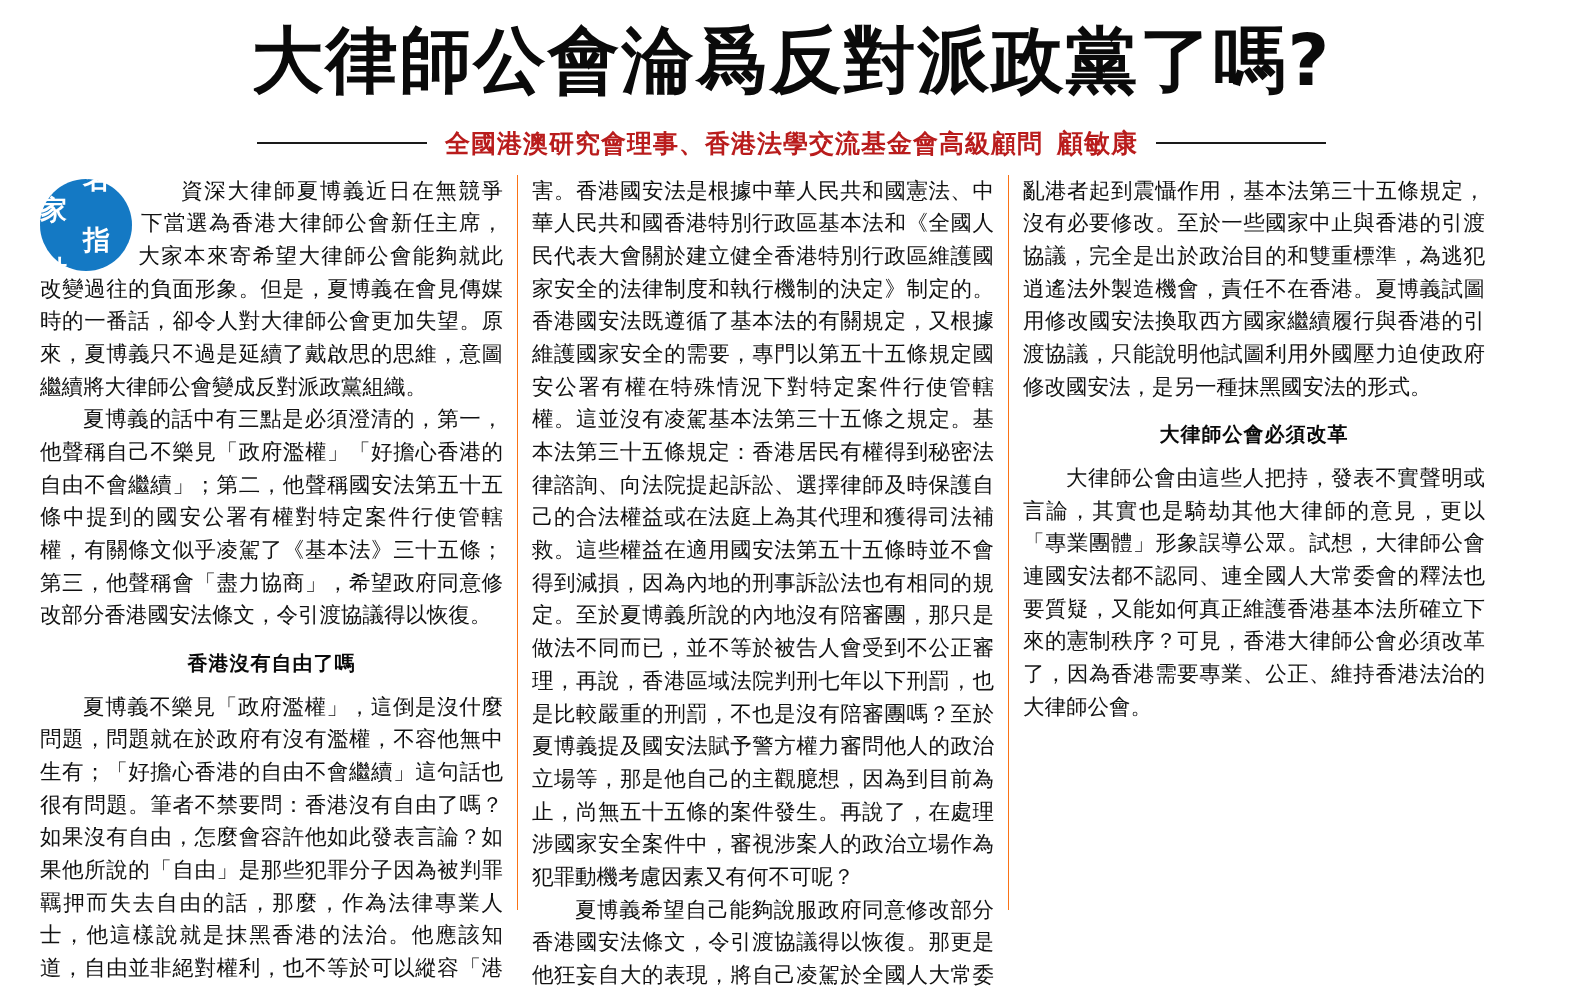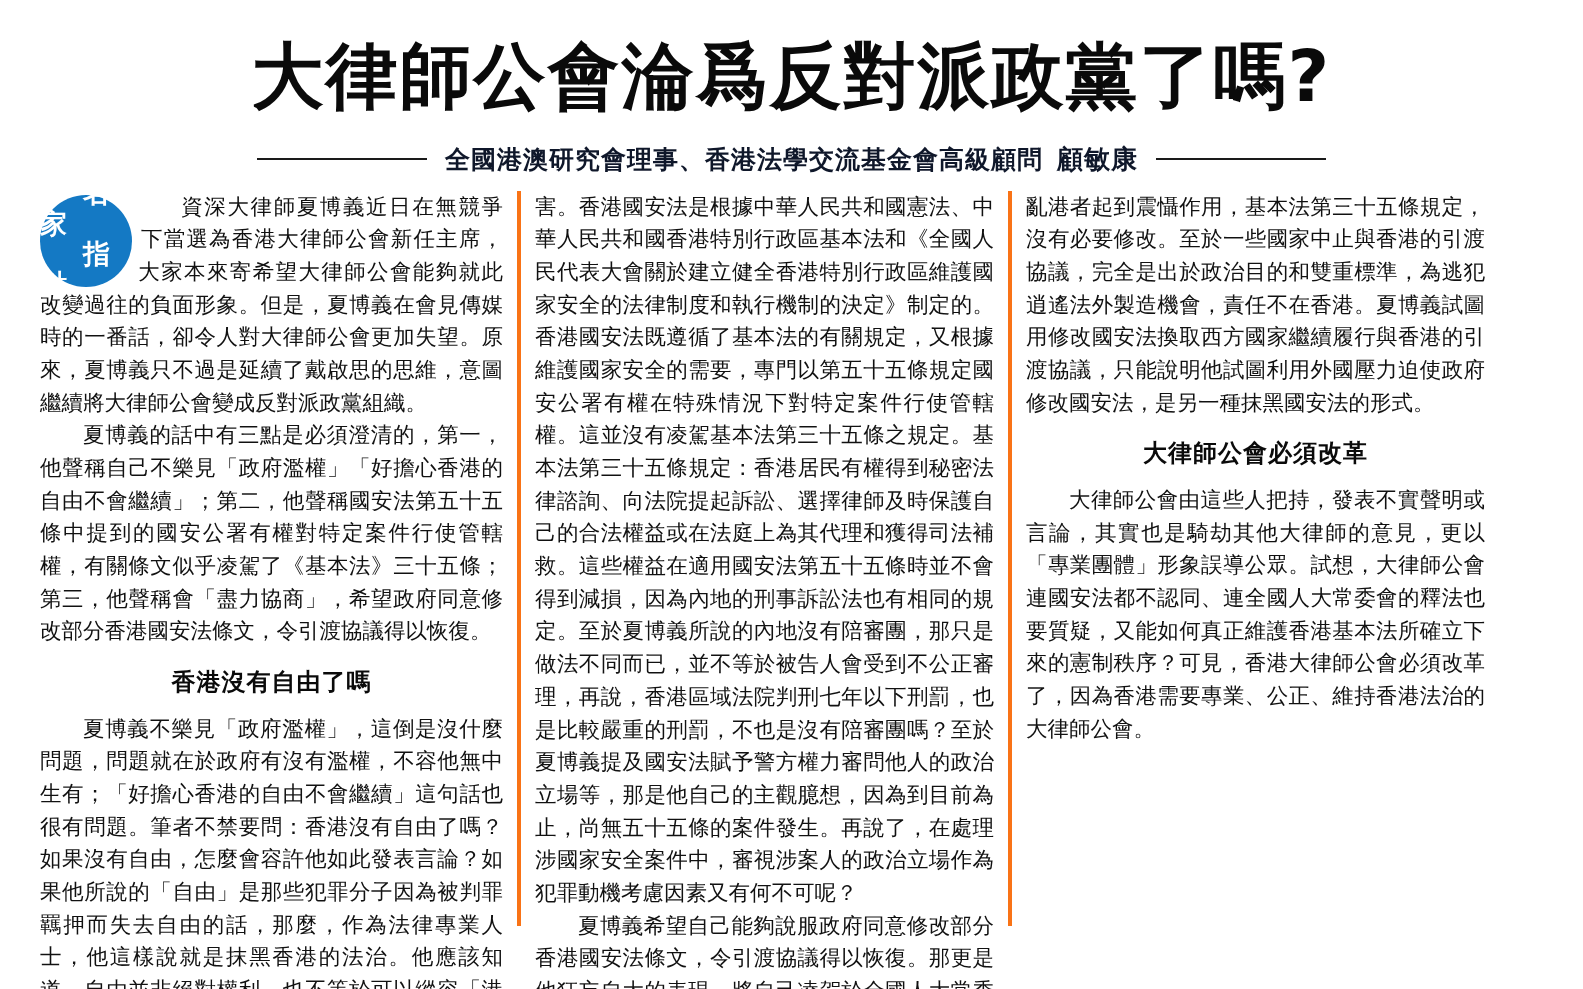--- a/index.html
+++ b/index.html
@@ -25,21 +25,21 @@
   }
 
   
   .headline {
     text-align: center;
     font-family: "DejaVu Sans", "Liberation Sans", sans-serif;
     font-weight: 700;
     font-size: 72px;
     letter-spacing: 2px;
     line-height: 1.08;
-    margin: 38px 40px 0 40px;
+    margin: 22px 40px 0 40px;
     color: #0a0a0a;
     white-space: nowrap;
   }
 
   
   .byline-wrap {
     display: flex;
     align-items: center;
     justify-content: center;
     margin: 26px 0 10px 0;
@@ -48,21 +48,21 @@
   .byline-rule {
     height: 2px;
     background: #1a1a1a;
     width: 170px;
   }
   .byline {
     font-family: "DejaVu Sans", "Liberation Sans", sans-serif;
     font-size: 25px;
     font-weight: 600;
     letter-spacing: 1px;
-    color: #0f172a;
+    color: #b91c1c;
     white-space: nowrap;
   }
   .byline .author {
     font-weight: 700;
     margin-left: 14px;
     font-size: 26px;
   }
 
   
   .columns {
@@ -77,56 +77,56 @@
     box-sizing: border-box;
     padding: 0 14px;
     position: relative;
     font-size: 21.5px;
     line-height: 1.52;
     text-align: justify;
     text-justify: inter-character;
     color: #111;
   }
   .col + .col {
-    border-left: 4px solid #f97316;
+    border-left: 1px solid #f97316;
   }
   .col p {
     margin: 0 0 0 0;
     text-indent: 2em;
   }
   .col p.noindent {
     text-indent: 0;
   }
 
   
   .badge {
     float: left;
     width: 92px;
     height: 92px;
     border-radius: 50%;
     background: #1479c4;
     color: #ffffff;
-    font-family: Liberation Mono, monospace;
+    font-family: Liberation Serif, serif;
     font-weight: 700;
     font-size: 27px;
     line-height: 1.12;
     display: flex;
     flex-direction: column;
     align-items: flex-end;
     justify-content: center;
     margin: 4px 10px 2px 0;
     letter-spacing: 1px;
     shape-outside: circle(50%);
   }
   .badge span { display: block; }
 
   .subhead {
     font-family: "DejaVu Sans", "Liberation Sans", sans-serif;
     font-weight: 700;
-    font-size: 24px;
+    font-size: 20px;
     text-align: center;
     margin: 16px 0 12px 0;
     letter-spacing: 1px;
     color: #0a0a0a;
   }
 </style>
 </head>
 <body>
 
 <div class="page">

